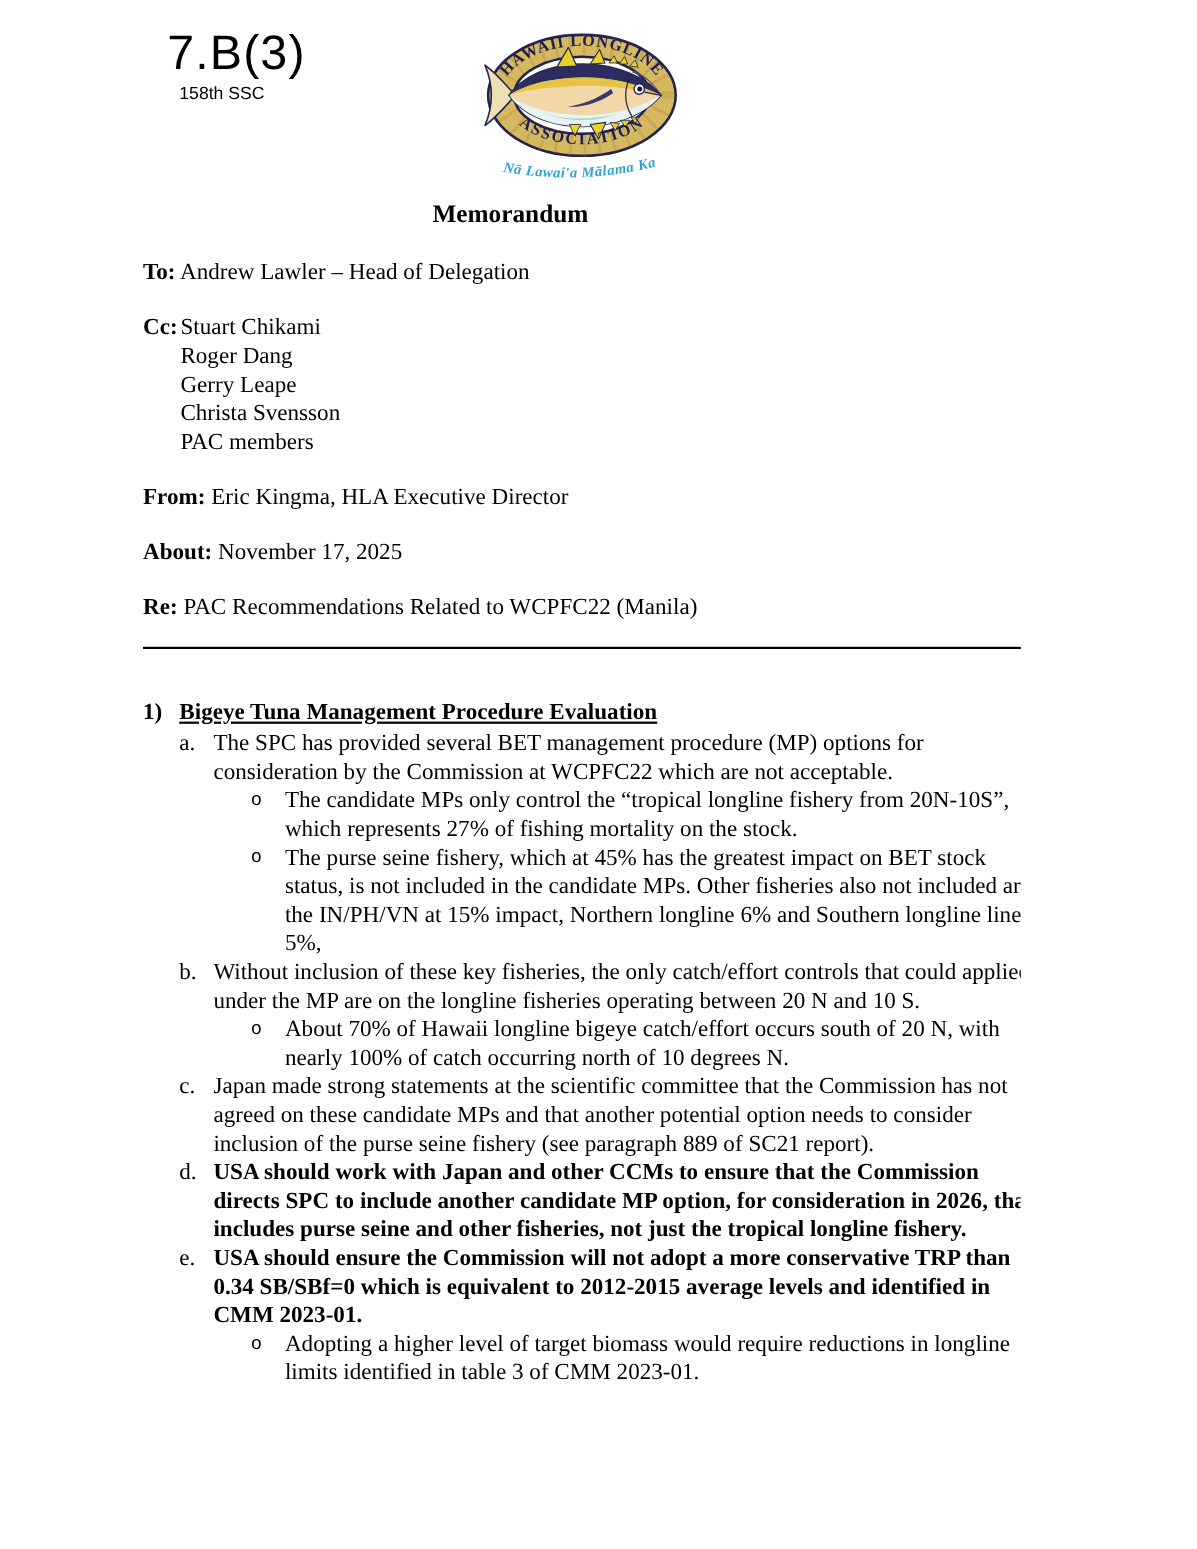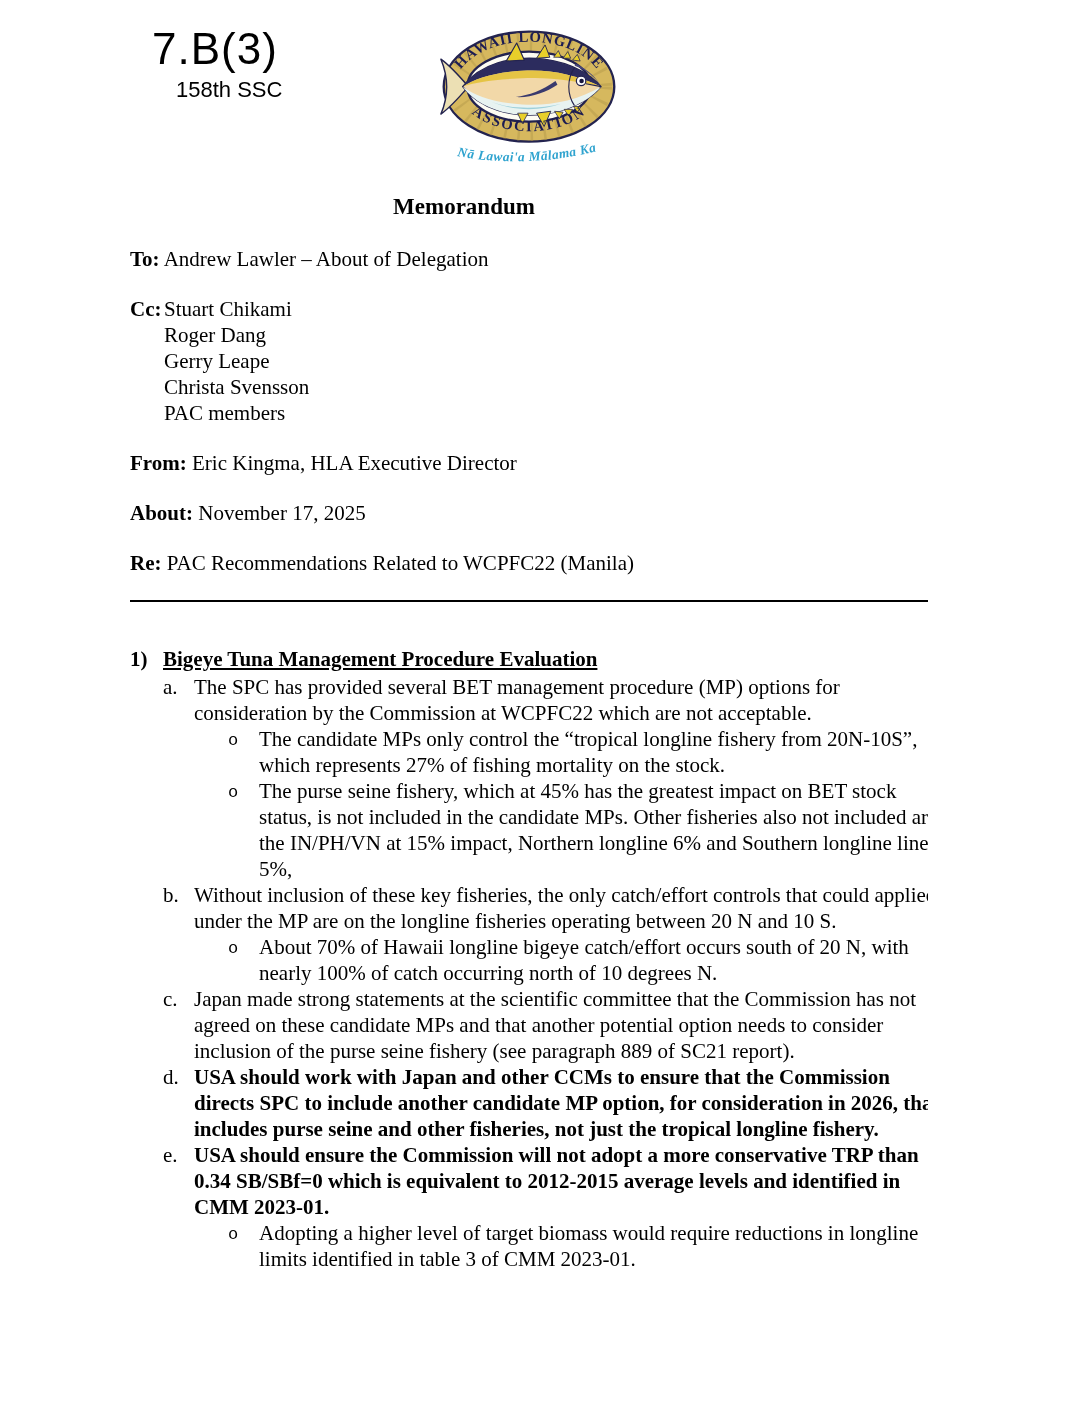--- a/index.html
+++ b/index.html
@@ -8,23 +8,23 @@
     width:928px; height:1408px;
     background:#ffffff;
     font-family:"Liberation Serif", serif;
     color:#000000;
     overflow:hidden;
   }
   
   .header { position:relative; height:176px; }
   .agenda { position:absolute; left:152px; top:26px; font-family:"Liberation Sans", sans-serif; }
   .agenda-num { font-size:44px; line-height:1.05; letter-spacing:1px; }
-  .agenda-sub { font-size:22px; margin-top:5px; margin-left:24px; }
+  .agenda-sub { font-size:16px; margin-top:5px; margin-left:11px; }
   .logo-wrap { position:absolute; left:434px; top:26px; width:190px; height:144px; }
-  .doc-title { text-align:center; font-weight:bold; font-size:23px; margin:18px 0 0 0; }
+  .doc-title { text-align:center; font-weight:bold; font-size:23px; margin:6px 0 0 0; }
   
   .meta { margin:26px 0 0 130px; width:820px; font-size:21px; line-height:26px; }
   .meta-row { margin-bottom:24px; }
   .meta-row b { font-weight:bold; }
   .cc-grid { display:grid; grid-template-columns:34px 1fr; margin-bottom:24px; }
   .cc-grid .lbl { font-weight:bold; }
   .divider { border:none; border-top:2px solid #000; margin:12px 0 0 130px; width:818px; }
   
   .section { margin:44px 0 0 130px; width:820px; font-size:21px; line-height:26px; }
   .sec-head { display:grid; grid-template-columns:33px 1fr; font-weight:bold; margin-bottom:2px; }
@@ -91,21 +91,21 @@
         </text>
       </svg>
     </div>
   </div>
 
   <h1 class="doc-title">Memorandum</h1>
 
   <div class="meta">
     <div class="meta-row">
       <b>To:</b>
-      <span>Andrew Lawler – About of Delegation</span>
+      <span>Andrew Lawler – Head of Delegation</span>
     </div>
     <div class="cc-grid">
       <div class="lbl">Cc:</div>
       <div>
         <div>Stuart Chikami</div>
         <div>Roger Dang</div>
         <div>Gerry Leape</div>
         <div>Christa Svensson</div>
         <div>PAC members</div>
       </div>

